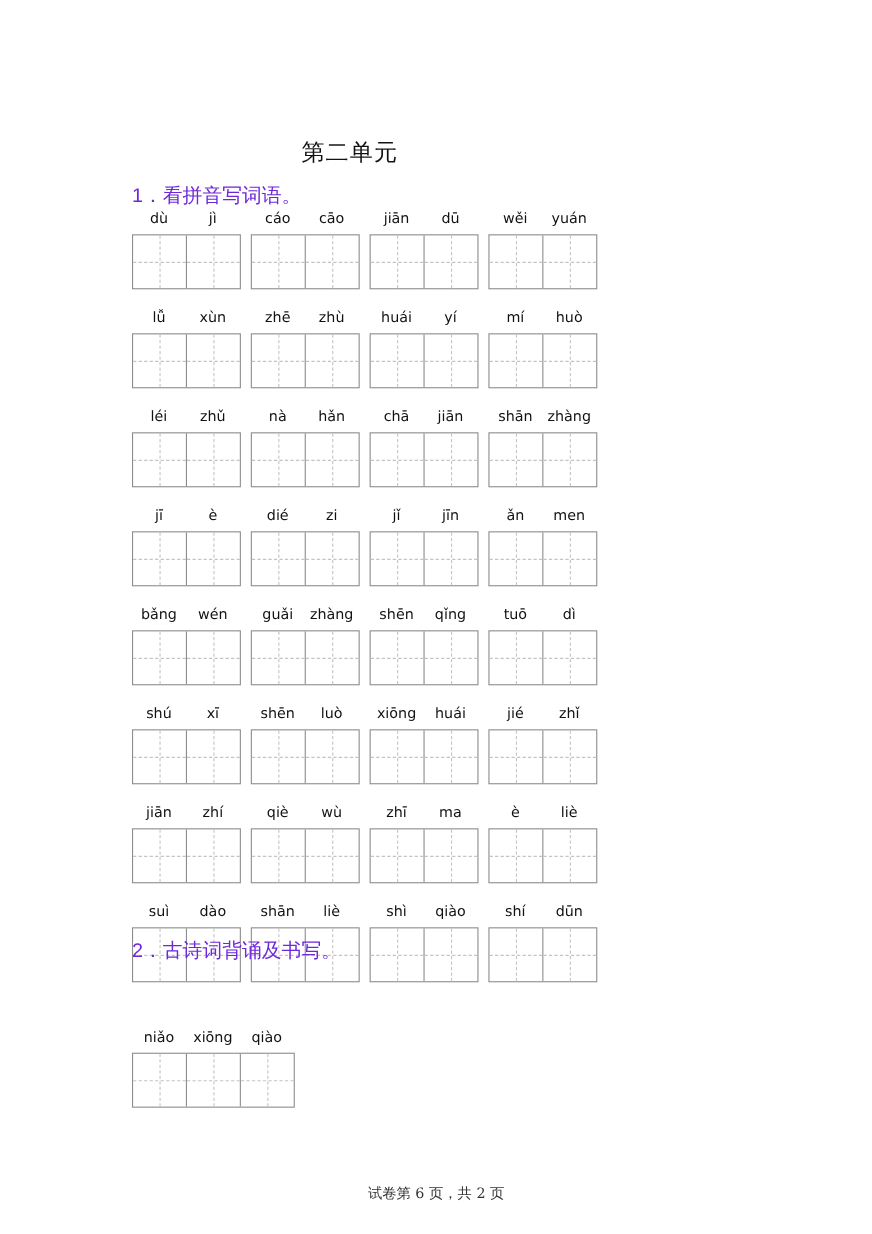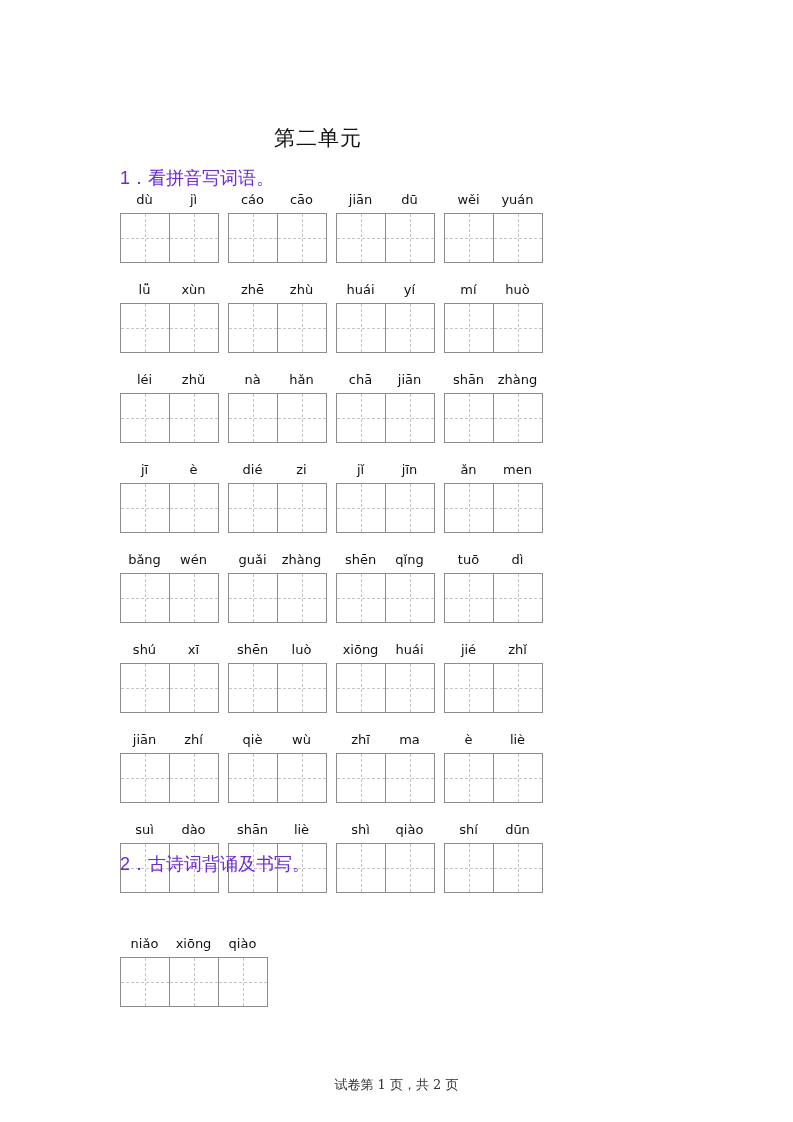--- a/index.html
+++ b/index.html
@@ -373,13 +373,13 @@
       <span>qiào</span>
     </div>
     <div class="box">
       <div class="cell"></div>
       <div class="cell"></div>
       <div class="cell"></div>
     </div>
   </div>
 </div>
 
-<div class="footer">试卷第 1 页，共 2 页</div>
+<div class="footer">试卷第 6 页，共 2 页</div>
 
 </body></html>

